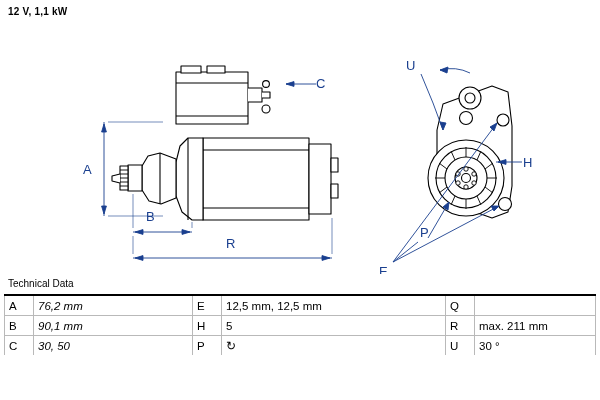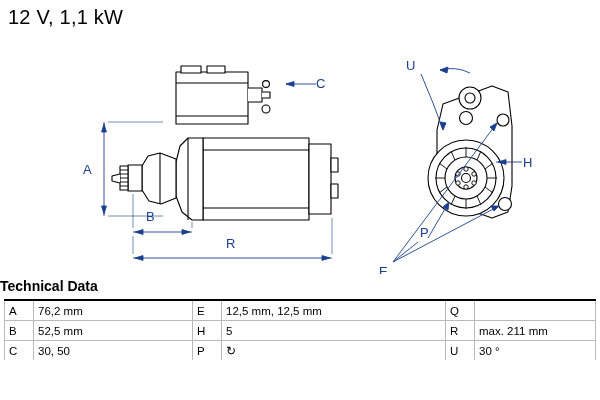--- a/index.html
+++ b/index.html
@@ -17,43 +17,43 @@
   #page {
     position: relative;
     width: 600px;
     height: 400px;
   }
   
   .title {
     position: absolute;
     left: 8px;
     top: 6px;
-    font-size: 20px;
-    font-weight: normal;
+    font-size: 10px;
+    font-weight: bold;
     letter-spacing: 0.2px;
   }
   
   #drawing {
     position: absolute;
     left: 0;
     top: 26px;
     width: 600px;
     height: 248px;
   }
   
   #techdata {
     position: absolute;
     left: 0;
     top: 278px;
     width: 600px;
   }
   .td-title {
-    font-size: 14px;
-    font-weight: bold;
-    padding: 0 0 5px 0;
+    font-size: 10px;
+    font-weight: normal;
+    padding: 0 0 5px 8px;
   }
   .td-rule {
     height: 2px;
     background: #000000;
     margin: 0 4px 0 4px;
   }
   table.td {
     width: 592px;
     margin: 0 4px;
     border-collapse: collapse;
@@ -65,21 +65,21 @@
     height: 19px;
     padding: 0 4px;
     vertical-align: middle;
     white-space: nowrap;
     overflow: hidden;
   }
   td.k {
     width: 20px;
     border-left: none;
   }
-  td.v1 { width: 150px; }
+  td.v1 { width: 150px; font-style: italic; }
   td.k2 { width: 20px; }
   td.v2 { width: 215px; }
   td.k3 { width: 20px; }
   td.v3 { border-right: none; }
   table.td tr:first-child td { border-top: none; }
   table.td tr:last-child td { border-bottom: none; }
   .rot-icon {
     display: inline-block;
     font-size: 12px;
     line-height: 12px;
@@ -234,21 +234,21 @@
           <tr>
         <td class="k">A</td>
         <td class="v1">76,2 mm</td>
         <td class="k2">E</td>
         <td class="v2">12,5 mm, 12,5 mm</td>
         <td class="k3">Q</td>
         <td class="v3"></td>
       </tr>
       <tr>
         <td class="k">B</td>
-        <td class="v1">52,5 mm</td>
+        <td class="v1">90,1 mm</td>
         <td class="k2">H</td>
         <td class="v2">5</td>
         <td class="k3">R</td>
         <td class="v3">max. 211 mm</td>
       </tr>
       <tr>
         <td class="k">C</td>
         <td class="v1">30, 50</td>
         <td class="k2">P</td>
         <td class="v2">

